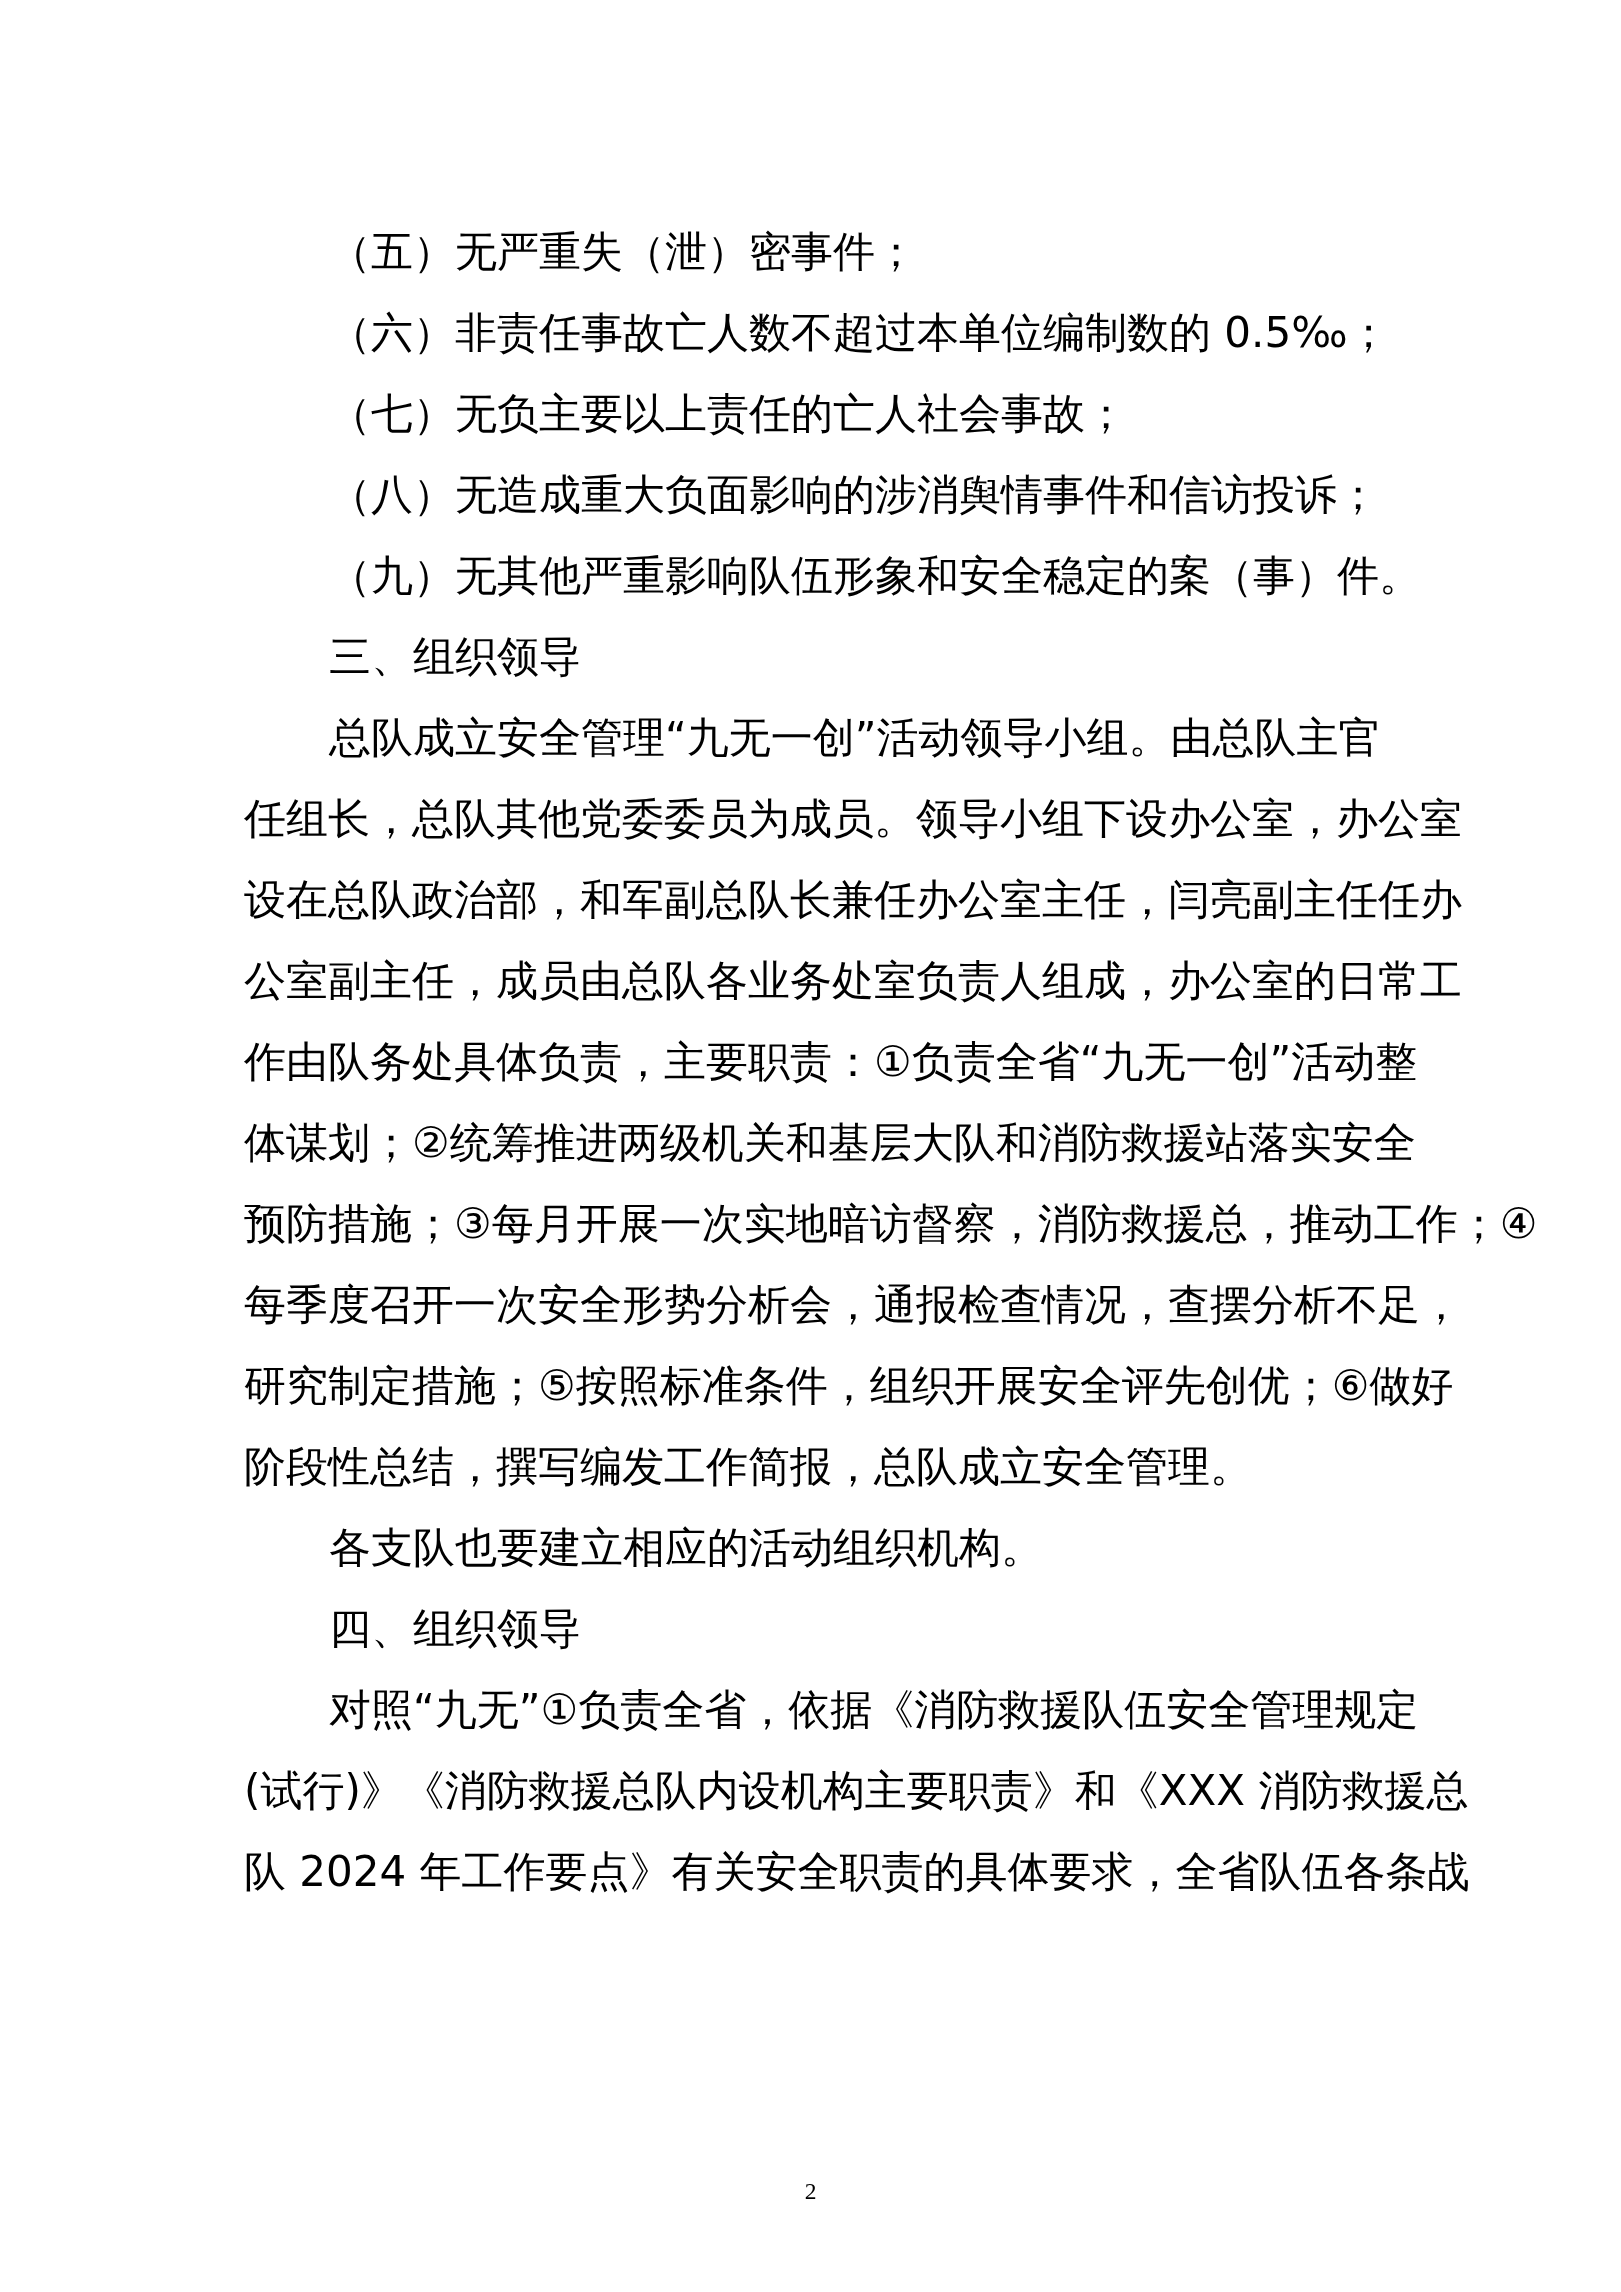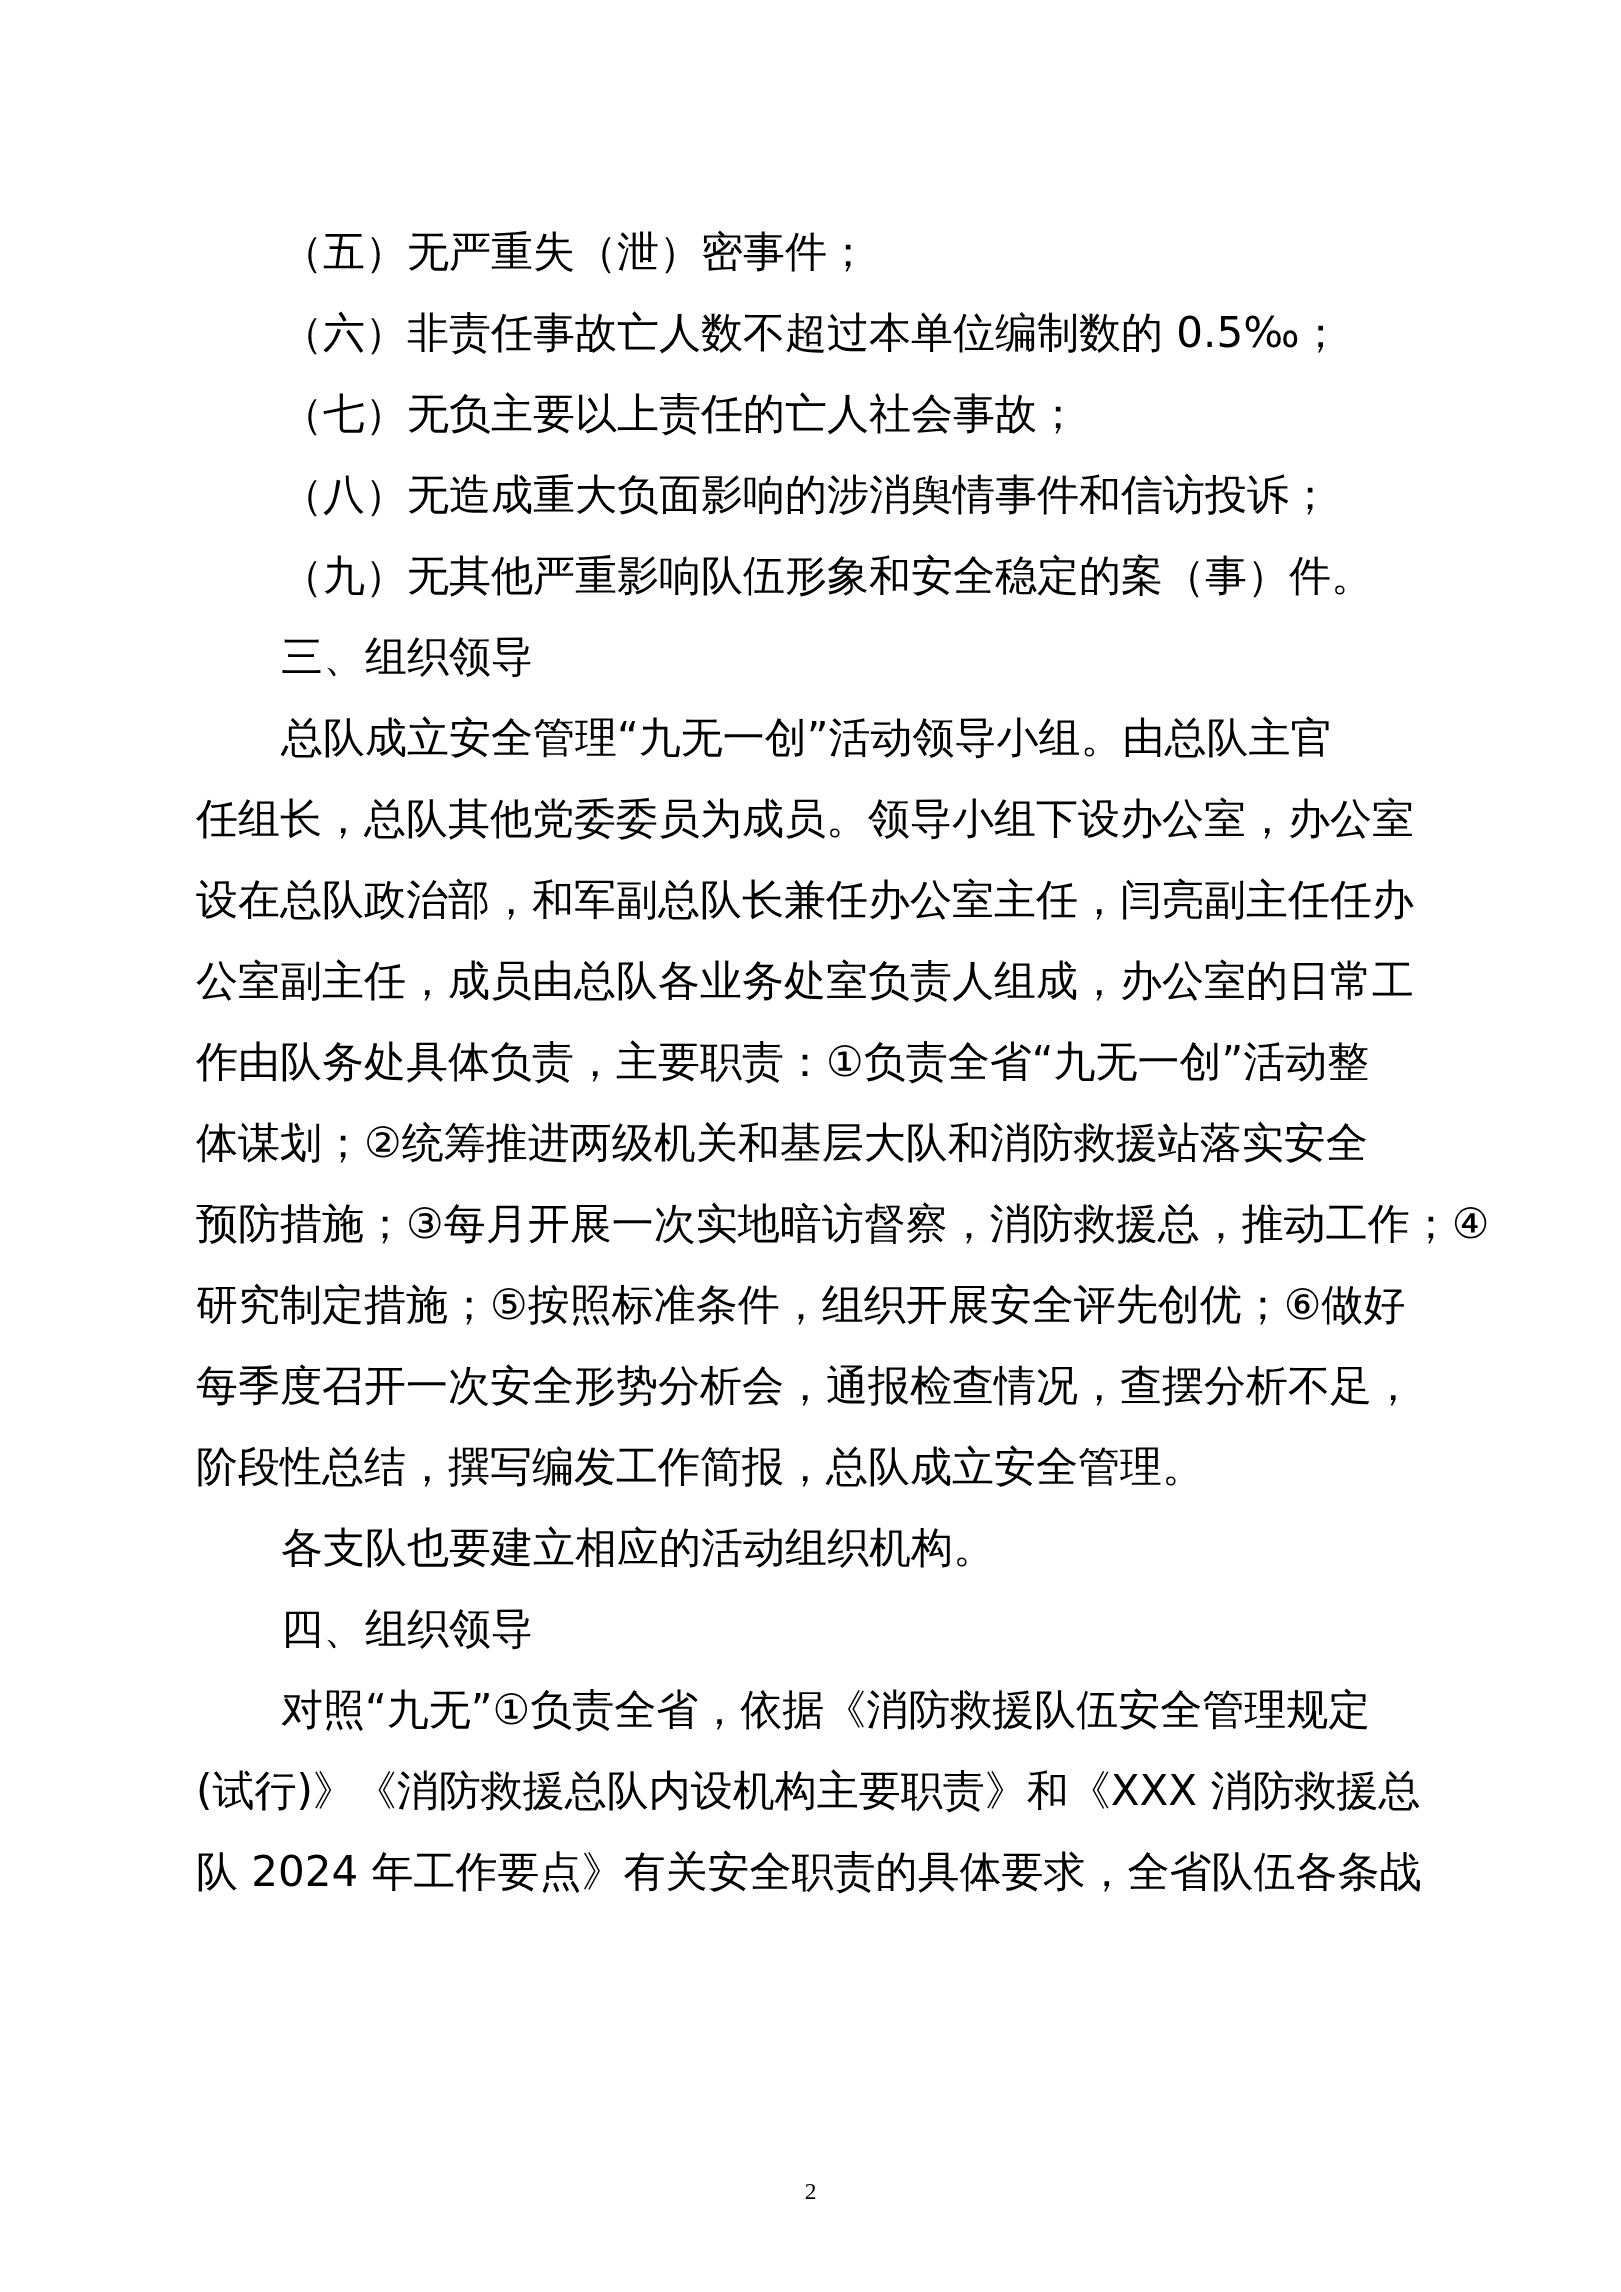--- a/index.html
+++ b/index.html
@@ -28,20 +28,21 @@
     left: 196px;
     top: 211px;
     width: 1245px;
   }
   .line {
     height: 81px;
     font-size: 42px;
     line-height: 81px;
     white-space: nowrap;
     letter-spacing: 0px;
+    margin-left: 48px;
   }
   .indent {
     padding-left: 85px;
   }
   .page-number {
     position: absolute;
     left: 0;
     width: 1621px;
     top: 2178px;
     text-align: center;
@@ -60,22 +61,22 @@
     <div class="line indent">（八）无造成重大负面影响的涉消舆情事件和信访投诉；</div>
     <div class="line indent">（九）无其他严重影响队伍形象和安全稳定的案（事）件。</div>
     <div class="line indent">三、组织领导</div>
     <div class="line indent">总队成立安全管理“九无一创”活动领导小组。由总队主官</div>
     <div class="line">任组长，总队其他党委委员为成员。领导小组下设办公室，办公室</div>
     <div class="line">设在总队政治部，和军副总队长兼任办公室主任，闫亮副主任任办</div>
     <div class="line">公室副主任，成员由总队各业务处室负责人组成，办公室的日常工</div>
     <div class="line">作由队务处具体负责，主要职责：①负责全省“九无一创”活动整</div>
     <div class="line">体谋划；②统筹推进两级机关和基层大队和消防救援站落实安全</div>
     <div class="line">预防措施；③每月开展一次实地暗访督察，消防救援总，推动工作；④</div>
+    <div class="line">每季度召开一次安全形势分析会，通报检查情况，查摆分析不足，</div>
     <div class="line">研究制定措施；⑤按照标准条件，组织开展安全评先创优；⑥做好</div>
-    <div class="line">每季度召开一次安全形势分析会，通报检查情况，查摆分析不足，</div>
     <div class="line">阶段性总结，撰写编发工作简报，总队成立安全管理。</div>
     <div class="line indent">各支队也要建立相应的活动组织机构。</div>
     <div class="line indent">四、组织领导</div>
     <div class="line indent">对照“九无”①负责全省，依据《消防救援队伍安全管理规定</div>
     <div class="line">(试行)》《消防救援总队内设机构主要职责》和《XXX 消防救援总</div>
     <div class="line">队 2024 年工作要点》有关安全职责的具体要求，全省队伍各条战</div>
   </div>
   <div class="page-number">2</div>
 </div>
 

